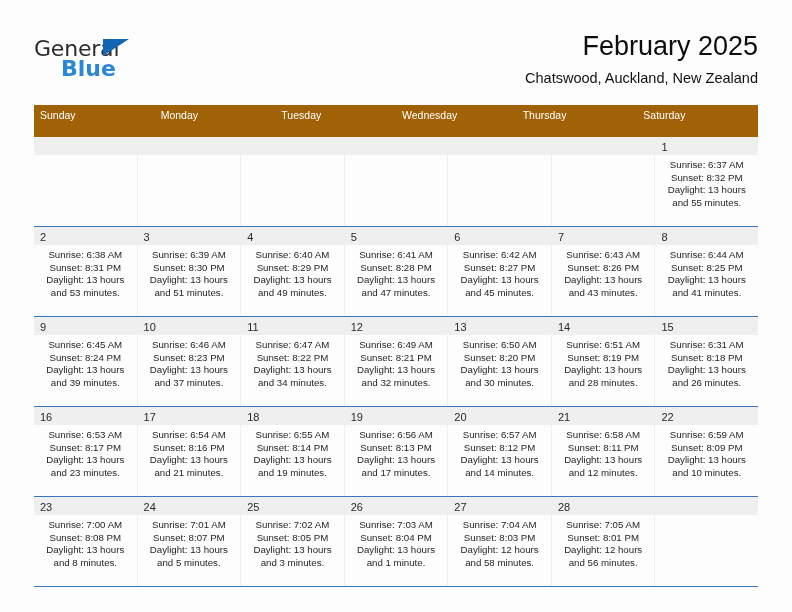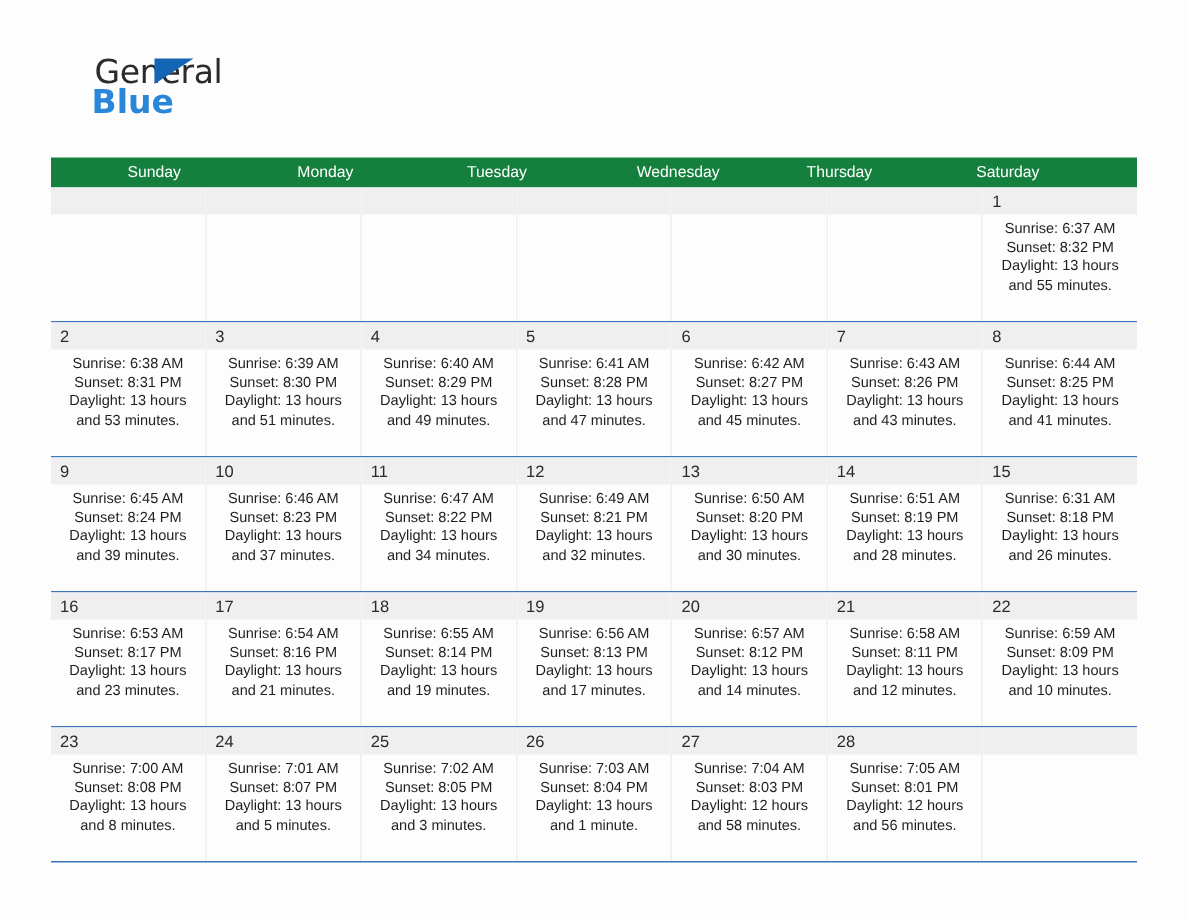--- a/index.html
+++ b/index.html
@@ -40,21 +40,20 @@
   }
   .logo-general {
     position: absolute;
     left: 0;
     top: 0;
     font-size: 22px;
     letter-spacing: -0.2px;
     color: #2b2b2b;
     font-family: "DejaVu Sans", sans-serif;
     font-weight: 400;
-    margin-left: 29px;
   }
   .logo-tri {
     position: absolute;
     left: 69px;
     top: 3px;
     width: 0;
     height: 0;
     border-left: 26px solid #1565b5;
     border-bottom: 17px solid transparent;
   }
@@ -93,23 +92,22 @@
   
   .calendar {
     position: absolute;
     left: 34px;
     top: 105px;
     width: 724px;
   }
 
   .weekdays {
     display: flex;
-    background: #15803d;
-    height: 20px;
-    padding-left: 45px;
+    background: #a16207;
+    height: 32px;
   }
   .weekday {
     flex: 1 1 0;
     color: #ffffff;
     font-size: 10.5px;
     line-height: 20px;
     padding-left: 6px;
     box-sizing: border-box;
     white-space: nowrap;
   }
@@ -163,20 +161,24 @@
 <div class="page">
 
   <div class="top">
 
     <div class="logo">
       <span class="logo-general">General</span>
       <span class="logo-tri"></span>
       <span class="logo-blue">Blue</span>
     </div>
 
+    <div class="title-block">
+      <div class="cal-title">February 2025</div>
+      <div class="cal-subtitle">Chatswood, Auckland, New Zealand</div>
+    </div>
 
   </div>
 
   <div class="calendar">
     <div class="weekdays" id="weekday-row">
         <div class="weekday">Sunday</div>
         <div class="weekday">Monday</div>
         <div class="weekday">Tuesday</div>
         <div class="weekday">Wednesday</div>
         <div class="weekday">Thursday</div>

